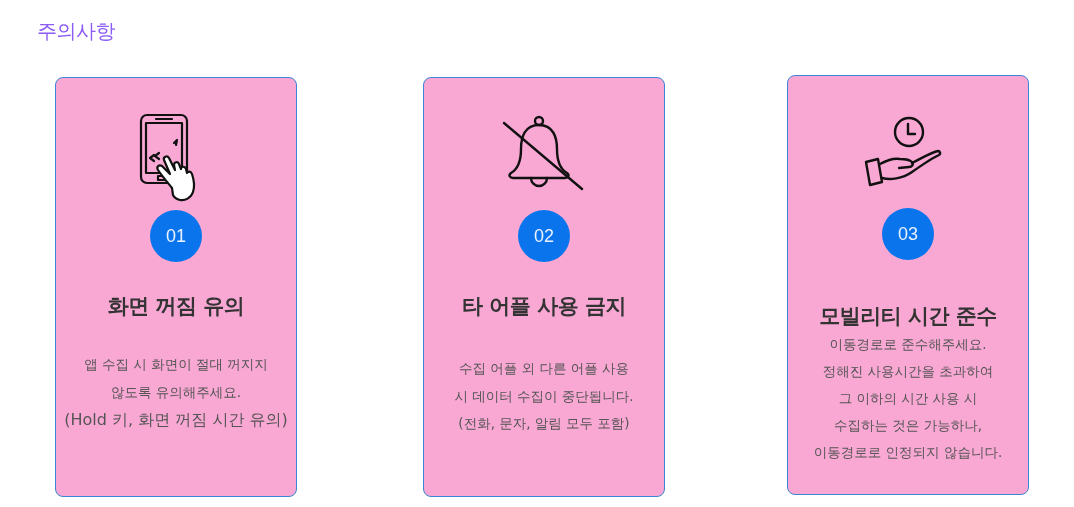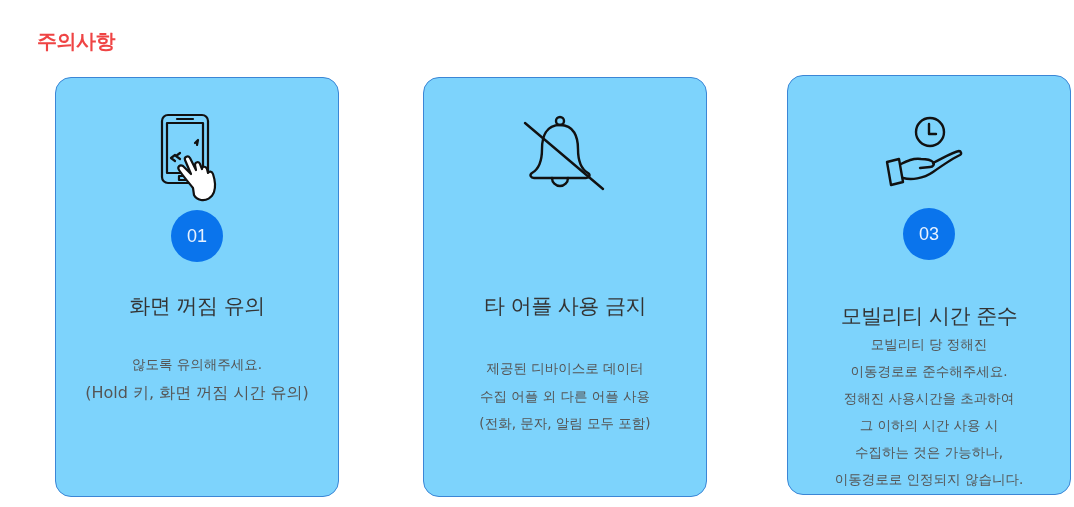--- a/index.html
+++ b/index.html
@@ -2,43 +2,43 @@
 <html><head>
   <meta charset="utf-8">
   <style>
     * { box-sizing: border-box; margin: 0; padding: 0; }
     html, body {
       width: 1074px; height: 507px; background: #ffffff; overflow: hidden;
       font-family: "DejaVu Sans", "Liberation Sans", sans-serif;
     }
     .page { position: relative; width: 1074px; height: 507px; }
     .section-title {
-      position: absolute; left: 37px; top: 28px;
-      font-size: 20px; font-weight: bold; color: #ef4444; letter-spacing: -0.5px;
+      position: absolute; left: 37px; top: 18px;
+      font-size: 20px; font-weight: normal; color: #8b5cf6; letter-spacing: -0.5px;
     }
     .card {
-      position: absolute; width: 284px; height: 420px;
-      border: 1.5px solid #3b86d6; border-radius: 16px; background: #7dd3fc;
+      position: absolute; width: 242px; height: 420px;
+      border: 1.5px solid #3b86d6; border-radius: 8px; background: #f9a8d4;
     }
     .card-1 { left: 55px; top: 77px; }
     .card-2 { left: 423px; top: 77px; }
     .card-3 { left: 787px; top: 75px; }
     .icon-wrap {
       position: absolute; left: 0; right: 0; top: 28px; height: 100px;
       display: flex; justify-content: center; align-items: center;
     }
     .badge {
       position: absolute; left: 50%; top: 132px; transform: translateX(-50%);
       width: 52px; height: 52px; border-radius: 50%; background: #0a74ec;
       color: #e8f2ff; font-size: 18px; display: flex; align-items: center; justify-content: center;
       font-family: "Liberation Sans", sans-serif;
     }
     .card-title {
       position: absolute; left: 0; right: 0; top: 214px; text-align: center;
-      font-size: 21px; font-weight: normal; color: #333333; letter-spacing: -0.5px;
+      font-size: 21px; font-weight: bold; color: #333333; letter-spacing: -0.5px;
     }
     .card-3 .card-title { top: 214px; margin-top: 12px; }
     .card-body {
       position: absolute; left: 0; right: 0; text-align: center;
       color: #555555; font-size: 13.5px; line-height: 27.5px;
     }
     .card-1 .card-body { top: 273px; }
     .card-2 .card-body { top: 277px; }
     .card-3 .card-body { top: 255px; line-height: 27px; }
     .card-body .line { display: block; }
@@ -59,56 +59,57 @@
         <rect x="22" y="66" width="12" height="4"></rect>
         <path d="M18 45 l-4 3 l4 3"></path>
           <path d="M23 43 l-4 3 l4 3"></path>
         <path d="M38 33 l3 -3 l-1 5"></path>
         <path d="M36 78 c-4 -5 -10 -12 -14 -18 c-2 -3 1 -6 4 -4 l8 8 l-6 -14 c-1 -3 3 -5 5 -2 l6 12 l-1 -5 c0 -3 4 -4 5 -1 l2 5 c0 -3 4 -3 5 0 l1 4 c1 -2 4 -2 5 1 c2 6 3 12 1 18 c-2 6 -8 9 -13 8 c-4 -1 -6 -3 -7 -5 z" fill="#fff"></path>
       </svg>
     </div>
     <div class="badge">01</div>
     <div class="card-title">화면 꺼짐 유의</div>
     <div class="card-body">
+      <span class="line">앱 수집 시 화면이 절대 꺼지지</span>
       <span class="line">않도록 유의해주세요.</span>
       <span class="line note">(Hold 키, 화면 꺼짐 시간 유의)</span>
     </div>
   </div>
 
   <div class="card card-2">
     <div class="icon-wrap">
       <svg width="90" height="82" viewBox="0 0 90 82" fill="none" stroke="#111" stroke-width="2.4" stroke-linecap="round" stroke-linejoin="round">
         <circle cx="40" cy="6" r="4"></circle>
         <path d="M40 10 c-14 0 -18 12 -18 24 c0 12 -3 20 -10 24 c-3 2 -1 5 2 5 h52 c3 0 5 -3 2 -5 c-7 -4 -10 -12 -10 -24 c0 -12 -4 -24 -18 -24 z"></path>
         <path d="M32 63 a8 8 0 0 0 16 0"></path>
         <line x1="5" y1="8" x2="83" y2="74"></line>
       </svg>
     </div>
+    <div class="badge">02</div>
     <div class="card-title">타 어플 사용 금지</div>
     <div class="card-body">
-      <span class="line">제공된 디바이스로 데이터</span>
       <span class="line">수집 어플 외 다른 어플 사용</span>
+      <span class="line">시 데이터 수집이 중단됩니다.</span>
       <span class="line">(전화, 문자, 알림 모두 포함)</span>
     </div>
   </div>
 
   <div class="card card-3">
     <div class="icon-wrap">
       <svg width="90" height="80" viewBox="0 0 90 80" fill="none" stroke="#111" stroke-width="2.4" stroke-linecap="round" stroke-linejoin="round">
         <circle cx="46" cy="18" r="14"></circle>
         <path d="M45 10 v10 h7"></path>
         <path d="M3 48 l12 -3 l4 23 l-12 3 z"></path>
         <path d="M17 50 c6 -3 12 -6 20 -5 c4 0 10 1 12 3 c2 2 0 5 -3 5 l-10 1"></path>
         <path d="M19 64 c8 2 20 1 30 -6 c10 -7 20 -14 27 -17 c2 -1 1 -4 -1 -4 c-6 1 -14 6 -26 12"></path>
       </svg>
     </div>
     <div class="badge">03</div>
     <div class="card-title">모빌리티 시간 준수</div>
     <div class="card-body">
-      <span class="line">모빌리티 당 정해진</span>
       <span class="line">이동경로로 준수해주세요.</span>
       <span class="line">정해진 사용시간을 초과하여</span>
       <span class="line">그 이하의 시간 사용 시</span>
       <span class="line">수집하는 것은 가능하나,</span>
       <span class="line">이동경로로 인정되지 않습니다.</span>
     </div>
   </div>
 </div>
 
 </body></html>

